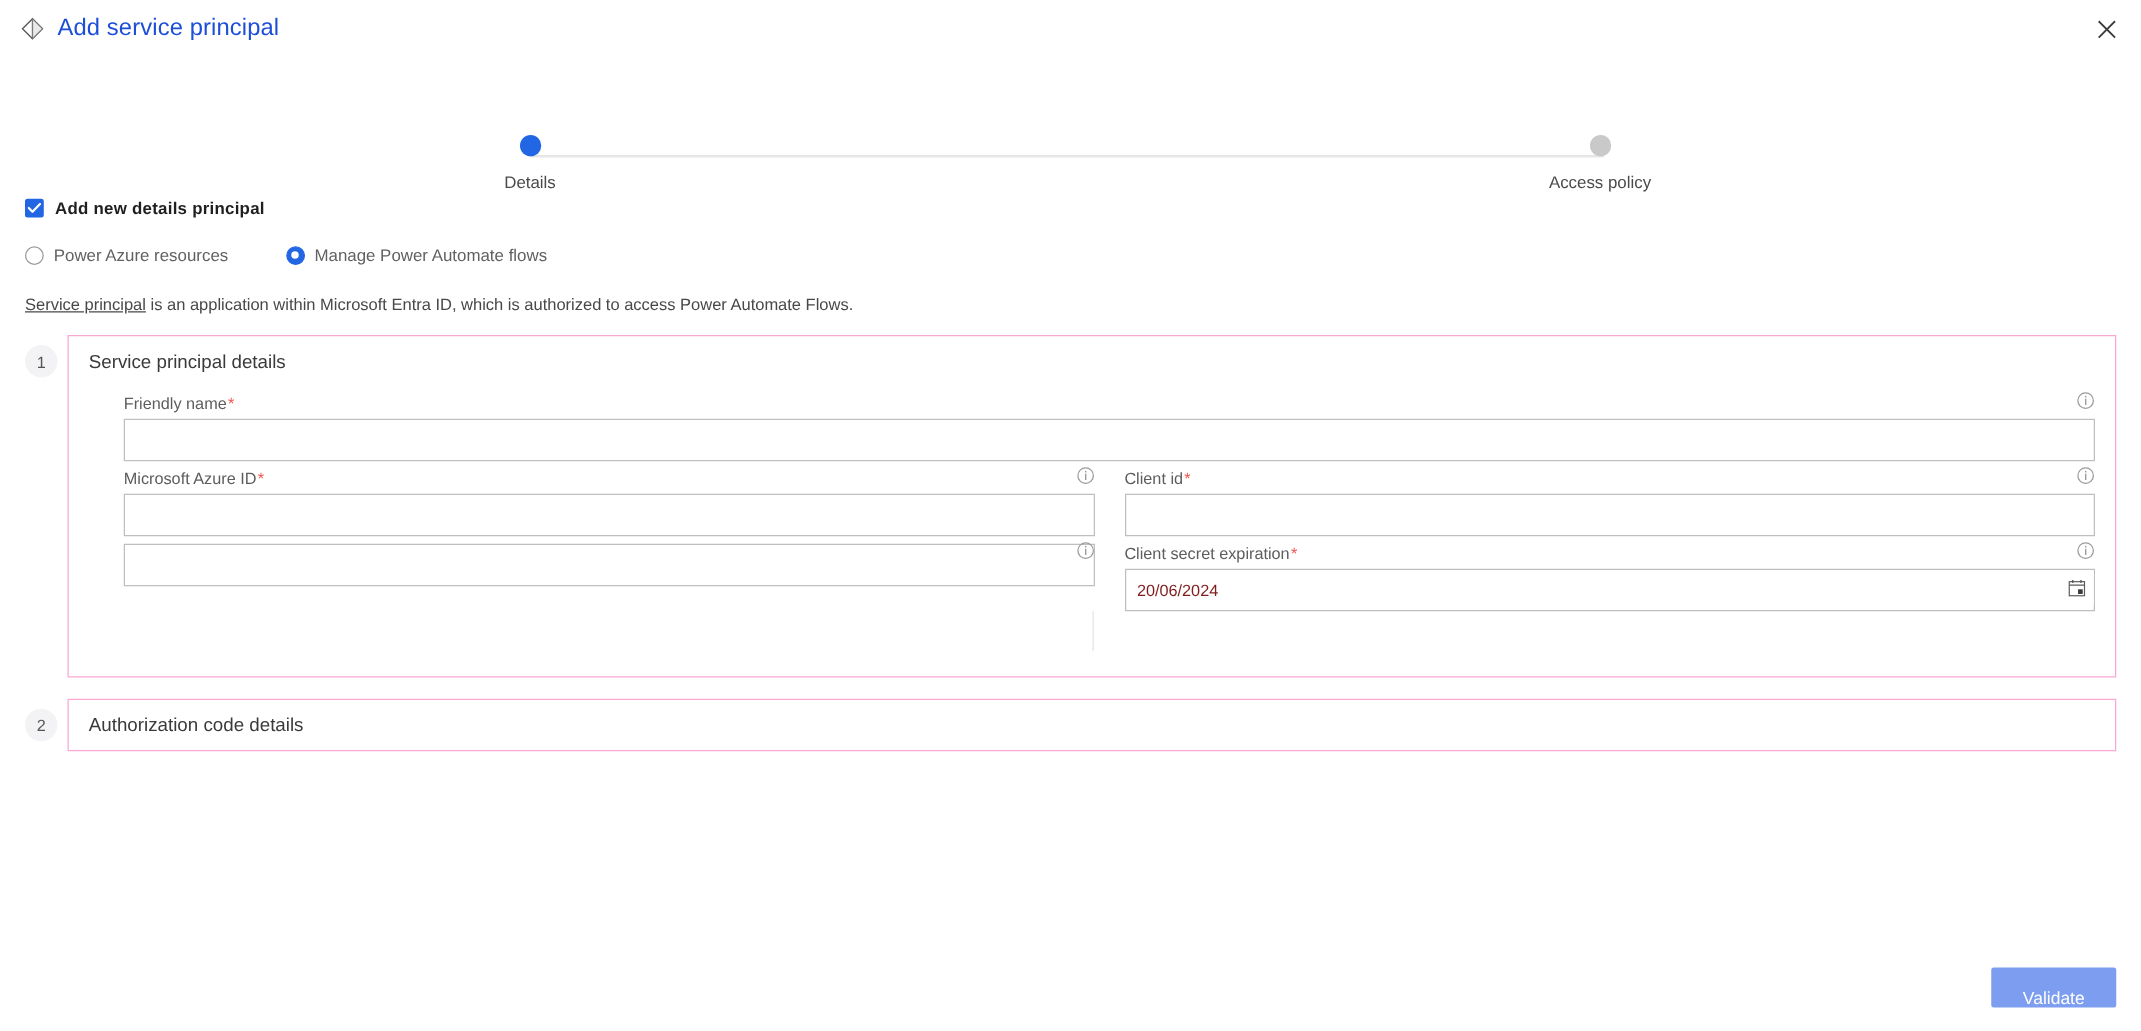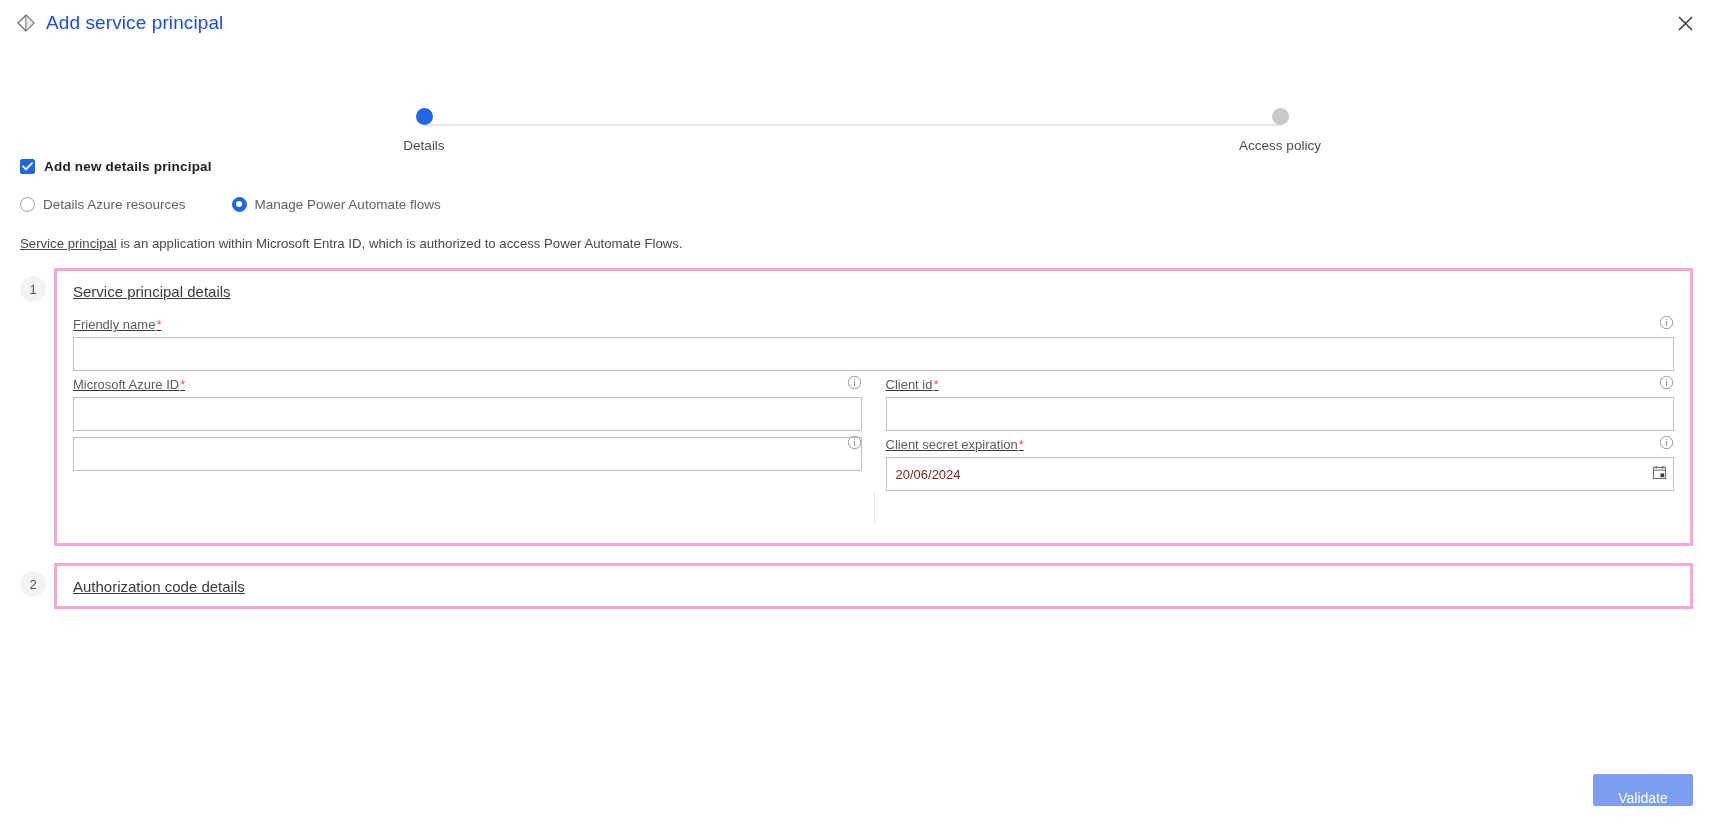--- a/index.html
+++ b/index.html
@@ -170,40 +170,40 @@
     background: #f3f3f5;
     color: #555;
     font-size: 13px;
     display: flex; align-items: center; justify-content: center;
     margin-right: 8px;
     margin-top: 8px;
     flex: none;
   }
   .panel {
     flex: 1;
-    border: 3px solid #f9a8d4;
+    border: 1px solid #f9a8d4;
     background: #fff;
-    text-decoration: underline;
   }
   .panel-header {
     height: 40px;
     display: flex;
     align-items: center;
     padding-left: 16px;
     font-size: 15px;
     color: #3a3a3a;
     cursor: pointer;
   }
   .panel-body { padding: 0 16px 18px 16px; }
 
   
   .field-row {
     display: flex;
     gap: 24px;
     margin-top: 6px;
+    margin-left: 28px;
   }
   .field { position: relative; }
   .field.full { width: 100%; }
   .field.half { width: calc(50% - 12px); }
   .field-label {
     font-size: 13px;
     color: #5d5d5d;
     margin-bottom: 5px;
     display: block;
   }
@@ -309,21 +309,21 @@
       <svg width="11" height="9" viewBox="0 0 11 9">
         <path d="M1 4.4 L4 7.4 L10 1.2" fill="none" stroke="#ffffff" stroke-width="1.8" stroke-linecap="round" stroke-linejoin="round"></path>
       </svg>
     </span>
     <span class="checkbox-label">Add new details principal</span>
   </div>
 
   <div class="radio-row">
     <div class="radio-item">
       <span class="rb"></span>
-      <span class="radio-label">Details Azure resources</span>
+      <span class="radio-label">Power Azure resources</span>
     </div>
     <div class="radio-item">
       <span class="rb selected"></span>
       <span class="radio-label">Manage Power Automate flows</span>
     </div>
   </div>
 </div>
 
 <div class="description">
   <span class="link">Service principal</span><span> is an application within Microsoft Entra ID, which is authorized to access Power Automate Flows.</span>

